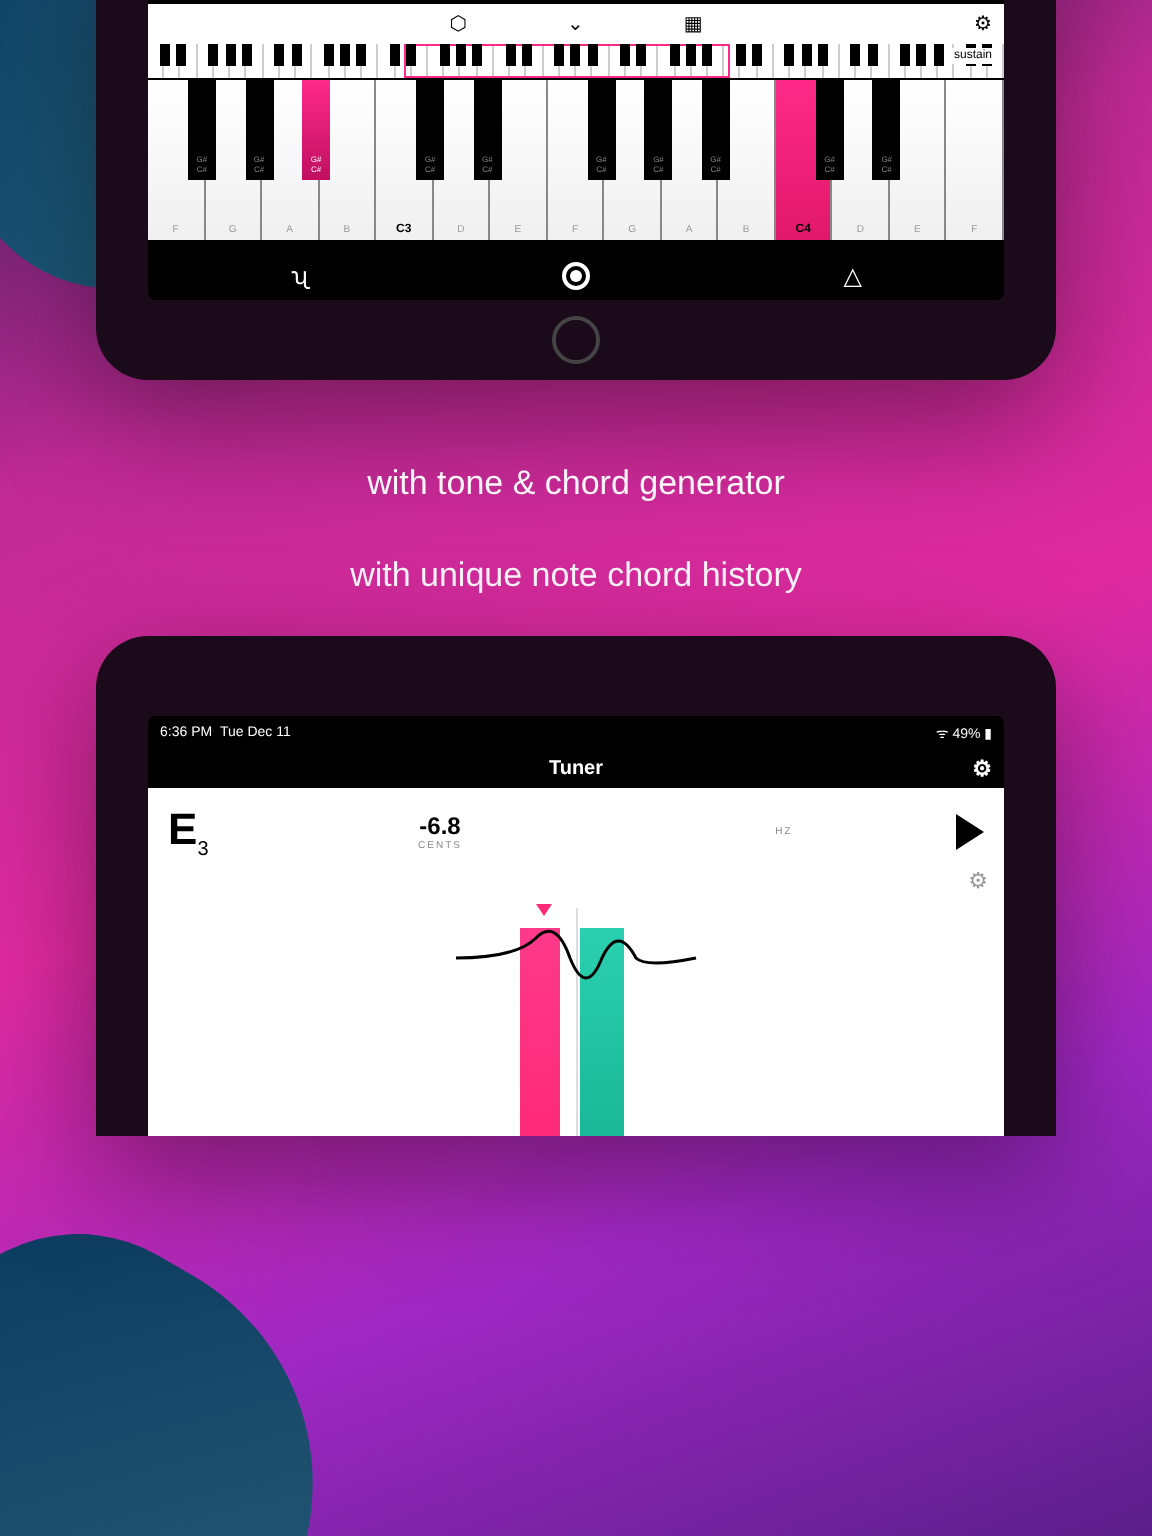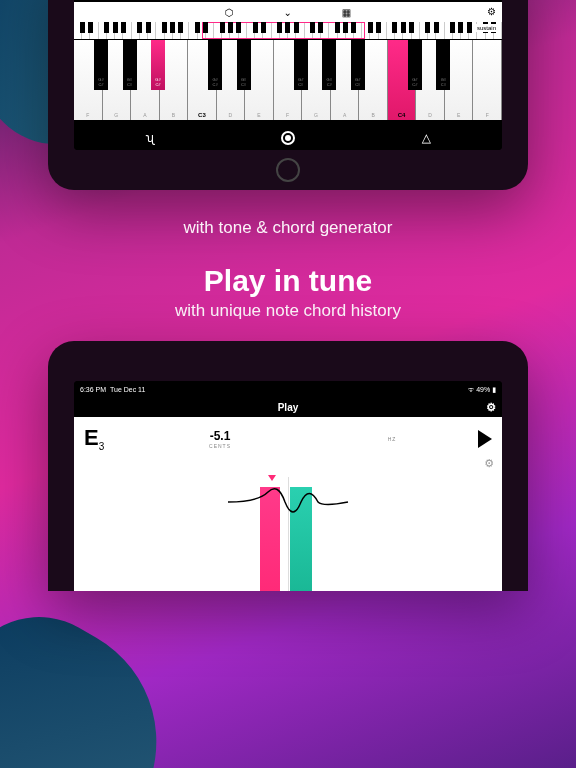--- a/index.html
+++ b/index.html
@@ -14,21 +14,21 @@
 .tablet-top { width: 480px; height: 230px; margin-top: -40px; border-radius: 0 0 26px 26px; padding: 0 26px 40px 26px; }
 .tablet-bottom { width: 480px; height: 250px; margin-top: 0; border-radius: 26px 26px 0 0; padding: 40px 26px 0 26px; }
 .home-btn { width: 24px; height: 24px; border: 2px solid #444; border-radius: 50%; position: absolute; left: 50%; transform: translateX(-50%); bottom: 8px; }
 .screen { background: #000; width: 100%; height: 100%; overflow: hidden; position: relative; }
 .tablet-top .screen { border-radius: 0 0 4px 4px; }
 .tablet-bottom .screen { border-radius: 4px 4px 0 0; }
 
 
 .headlines { text-align: center; color: #fff; padding: 24px 20px 20px; }
 .headline { font-size: 30px; font-weight: 700; line-height: 1.1; }
-.subhead { font-size: 17px; font-weight: 400; opacity: 0.95; margin-top: 4px; }
+.subhead { font-size: 17px; font-weight: 400; opacity: 0.95; margin-top: 18px; }
 .headlines .block2 { margin-top: 26px; }
 .toolbar { position: absolute; left:0; right:0; top: 42px; height: 20px; background: #fff; display: flex; align-items: center; justify-content: center; gap: 50px; }
 .tb-icon { font-size: 10px; color: #000; }
 .tb-gear { position: absolute; right: 6px; top: 4px; font-size: 10px; }
 
 .piano-area { position: absolute; left:0; right:0; top: 62px; bottom: 24px; background: #000; }
 .mini-keys { height: 18px; background: #fff; display: flex; position: relative; border-bottom: 1px solid #000; }
 .mini-wk { flex: 1; border-right: 1px solid #ccc; background: #fff; position: relative; }
 .mini-bk { position: absolute; top: 0; width: 5px; height: 11px; background: #000; z-index: 2; }
 .sustain { position: absolute; right: 2px; top: 64px; background: #fff; font-size: 6px; padding: 1px 4px; border-radius: 2px; z-index: 5; }
@@ -276,40 +276,39 @@
       </div>
     </div>
     <div class="home-btn"></div>
   </div>
 
   <div class="headlines">
     <div class="block1">
       <div class="subhead">with tone &amp; chord generator</div>
     </div>
     <div class="block2">
-      <div class="headline">Play in tune</div>
       <div class="subhead">with unique note chord history</div>
     </div>
   </div>
 
   <div class="tablet tablet-bottom">
     <div class="screen">
       <div class="status-bar">
         <span><span>6:36 PM</span>&nbsp;&nbsp;<span>Tue Dec 11</span></span>
         <span>ᯤ&nbsp;<span>49%</span>&nbsp;▮</span>
       </div>
       <div class="tuner-hdr">
-        <span>Play</span>
+        <span>Tuner</span>
         <span class="gear">⚙</span>
       </div>
       <div class="tuner-body">
         <div class="tuner-vals">
           <div class="note-disp"><span>E</span><sub>3</sub></div>
           <div class="val-col">
-            <div class="val-num">-5.1</div>
+            <div class="val-num">-6.8</div>
             <div class="val-unit">CENTS</div>
           </div>
           <div class="val-col">
             <div class="val-unit">HZ</div>
           </div>
           <div class="play-tri"></div>
         </div>
         <span class="tuner-gear2">⚙</span>
 
         <div class="tuner-graph">

